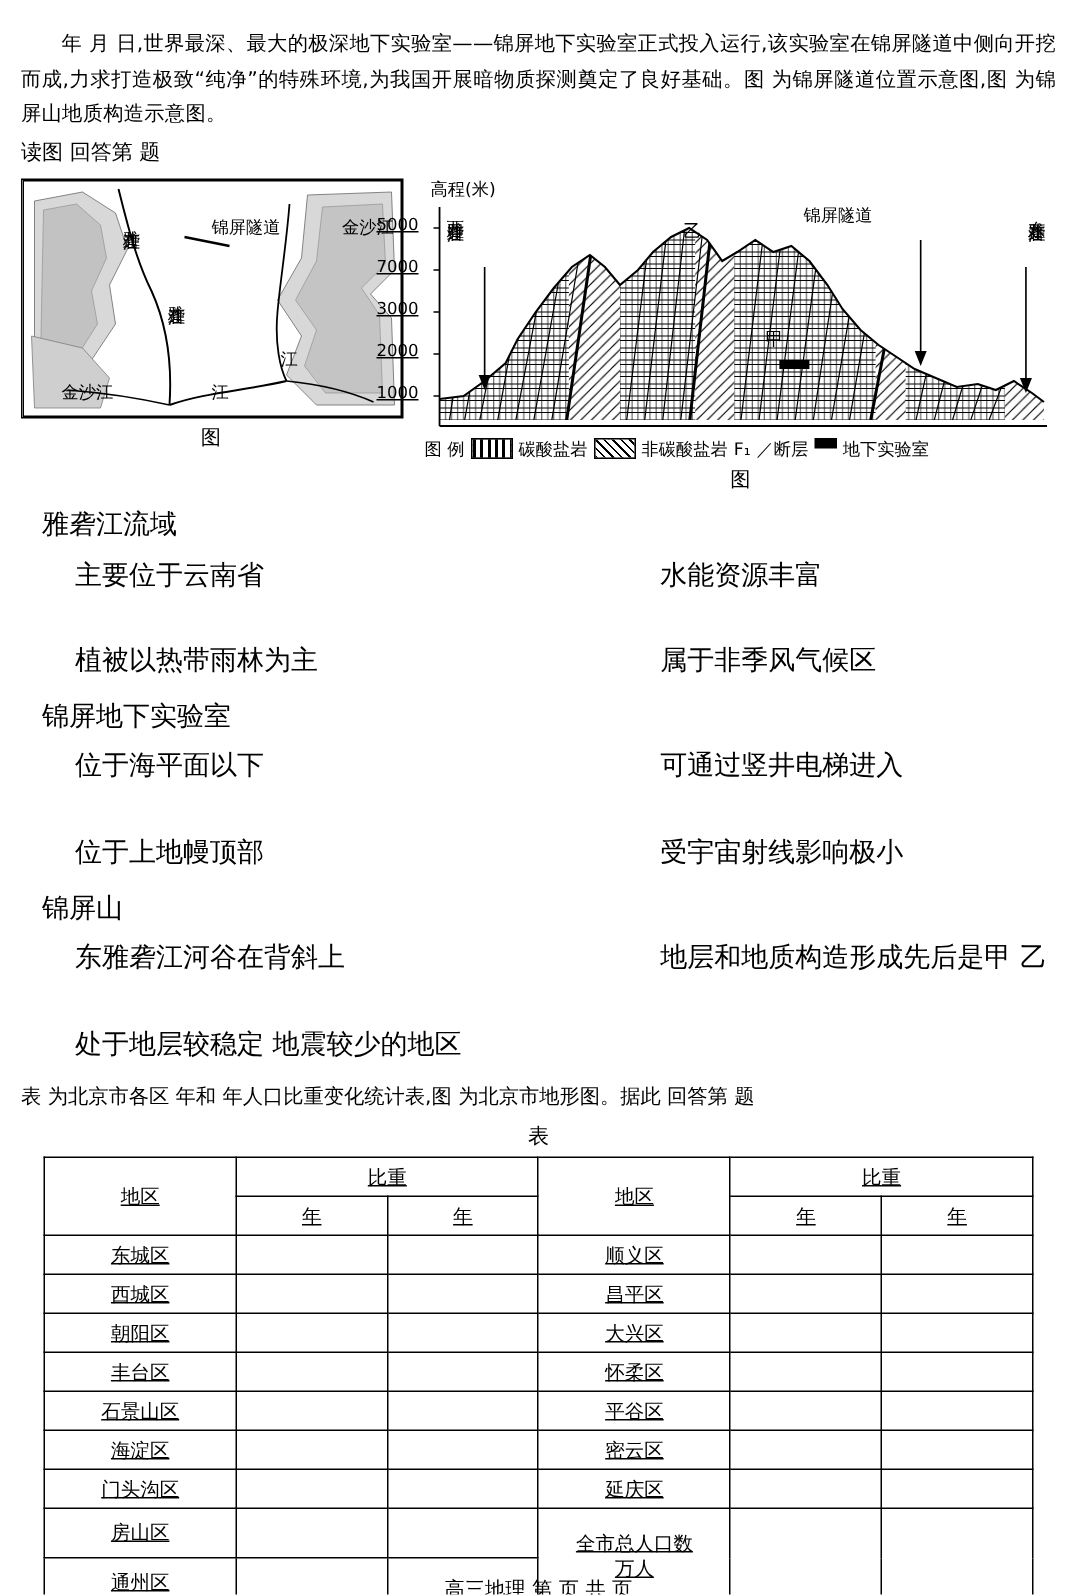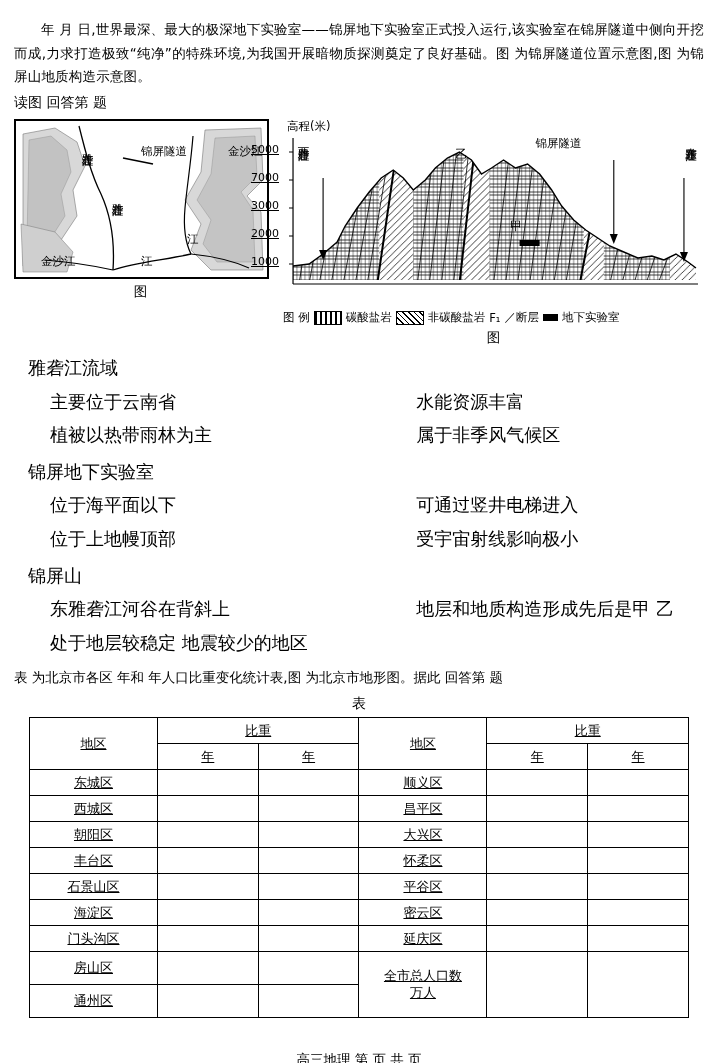--- a/index.html
+++ b/index.html
@@ -65,24 +65,23 @@
     position: relative;
     overflow: hidden;
   }
   .profile-box {
     width: 100%;
     height: 158px;
     position: relative;
   }
   .legend-row {
     display: flex;
-    align-items: center;
     font-size: 11.5px;
     gap: 4px;
-    margin-top: 18px;
+    margin-top: 0;
     white-space: nowrap;
   }
   .legend-swatch {
     display: inline-block;
     width: 26px;
     height: 12px;
     border: 1px solid #000;
     vertical-align: middle;
   }
   .sw-carb {
@@ -111,20 +110,21 @@
   .qblock {
     margin: 4px 14px 0 14px;
     font-size: 18px;
     line-height: 1.85;
   }
   .qhead { margin-left: 14px; }
   .opt-grid {
     display: grid;
     grid-template-columns: 56% 44%;
     margin-left: 36px;
+    gap: 24px;
   }
   .opt { white-space: nowrap; }
 
   
   .tbl-intro {
     margin: 6px 14px 0 14px;
     line-height: 1.8;
     text-align: justify;
   }
   .tbl-title {

